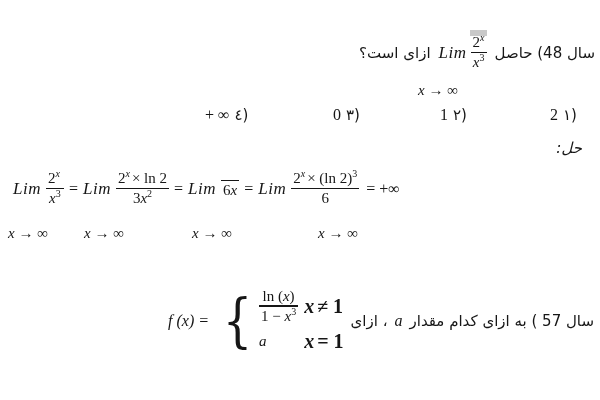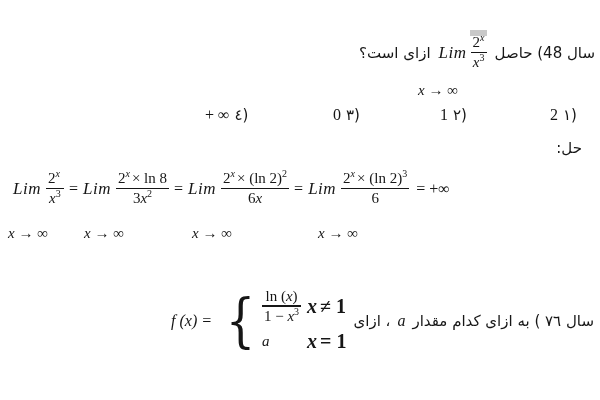--- a/index.html
+++ b/index.html
@@ -22,21 +22,21 @@
   .under { position:absolute; font-size:15px; white-space:nowrap; }
   .option { position:absolute; top:106px; display:flex; align-items:baseline; gap:5px; white-space:nowrap; }
   .option .val { font-family:"Liberation Serif",serif; font-size:16px; }
   .option .lab { font-size:15px; }
   
   #q1-line { position:absolute; top:24px; right:5px; height:58px;
              display:flex; direction:rtl; align-items:center; gap:8px; }
   #q1-math { direction:ltr; display:flex; align-items:center; gap:4px; }
   .hl { position:absolute; top:-5px; right:0px; width:17px; height:6px; background:#c9c9c9; }
   
-  #sol-label { position:absolute; top:139px; right:18px; font-size:15px; }
+  #sol-label { position:absolute; top:139px; right:18px; font-size:15px;font-style:italic; }
   #sol-line { position:absolute; left:8px; top:171px; display:flex; align-items:center; gap:5px; direction:ltr; }
   .step { display:flex; align-items:center; gap:5px; }
   #u1 { left:8px; top:225px; }  #u2 { left:84px; top:225px; }
   #u3 { left:192px; top:225px; } #u4 { left:318px; top:225px; }
   #q1u { left:418px; top:82px; }
   #opt4 { left:205px; } #opt3 { left:333px; } #opt2 { left:440px; } #opt1 { left:550px; }
   
   #q2-line { position:absolute; top:280px; right:6px; height:82px;
              display:flex; direction:rtl; align-items:center; gap:7px; }
   #q2-math { direction:ltr; display:flex; align-items:center; gap:2px; }
@@ -98,31 +98,30 @@
         <span class="num"><span class="rm">2</span><sup class="math">x</sup><span class="rm mid"></span><sup class="rm"></sup></span>
         <span class="bar"></span>
         <span class="den"><span class="rm"></span><span class="math">x</span><sup class="rm">3</sup></span>
       </span>
     </span>
 
     <span class="step">
       <span class="eq">=</span>
       <span class="math lim">Lim</span>
       <span class="frac">
-        <span class="num"><span class="rm">2</span><sup class="math">x</sup><span class="rm mid">× ln 8</span><sup class="rm"></sup></span>
+        <span class="num"><span class="rm">2</span><sup class="math">x</sup><span class="rm mid">× ln 2</span><sup class="rm"></sup></span>
         <span class="bar"></span>
         <span class="den"><span class="rm">3</span><span class="math">x</span><sup class="rm">2</sup></span>
       </span>
     </span>
 
     <span class="step">
       <span class="eq">=</span>
       <span class="math lim">Lim</span>
       <span class="frac">
-        <span class="num"><span class="rm">2</span><sup class="math">x</sup><span class="rm mid">× (ln 2)</span><sup class="rm">2</sup></span>
         <span class="bar"></span>
         <span class="den"><span class="rm">6</span><span class="math">x</span><sup class="rm"></sup></span>
       </span>
     </span>
 
     <span class="step">
       <span class="eq">=</span>
       <span class="math lim">Lim</span>
       <span class="frac">
         <span class="num"><span class="rm">2</span><sup class="math">x</sup><span class="rm mid">× (ln 2)</span><sup class="rm">3</sup></span>
@@ -133,21 +132,21 @@
 
     <span class="result">= +∞</span>
   </div>
 
   <span id="u1" class="under math">x → ∞</span>
   <span id="u2" class="under math">x → ∞</span>
   <span id="u3" class="under math">x → ∞</span>
   <span id="u4" class="under math">x → ∞</span>
 
   <div id="q2-line">
-    <span class="fa">سال ٧٦ ) به ازای کدام مقدار</span>
+    <span class="fa">سال 57 ) به ازای کدام مقدار</span>
     <span class="math" style="font-size:16px">a</span>
     <span class="fa">، ازای</span>
     <span id="q2-math">
       <span class="math fx">f (x) =</span>
       <span class="brace">{</span>
       <span class="cases">
         <span class="frac">
           <span class="num"><span class="rm">ln (</span><span class="math">x</span><span class="rm">)</span></span>
           <span class="bar"></span>
           <span class="den"><span class="rm">1 − </span><span class="math">x</span><sup class="rm">3</sup></span>

